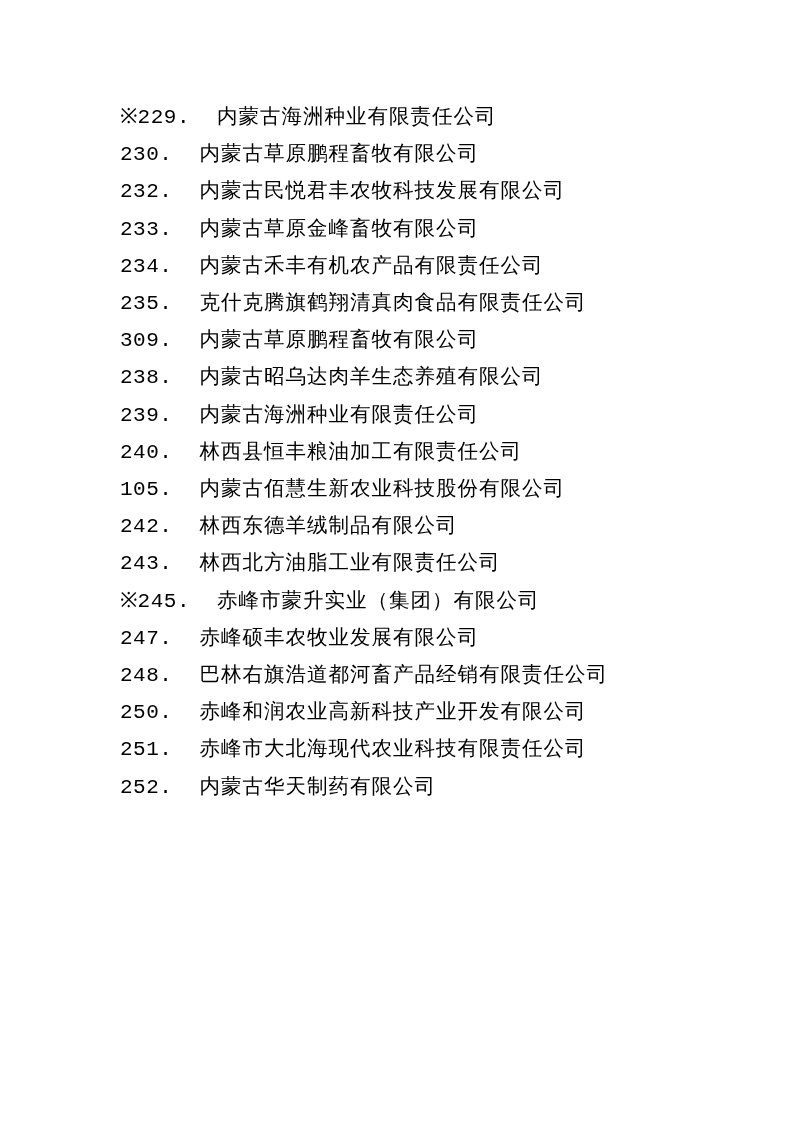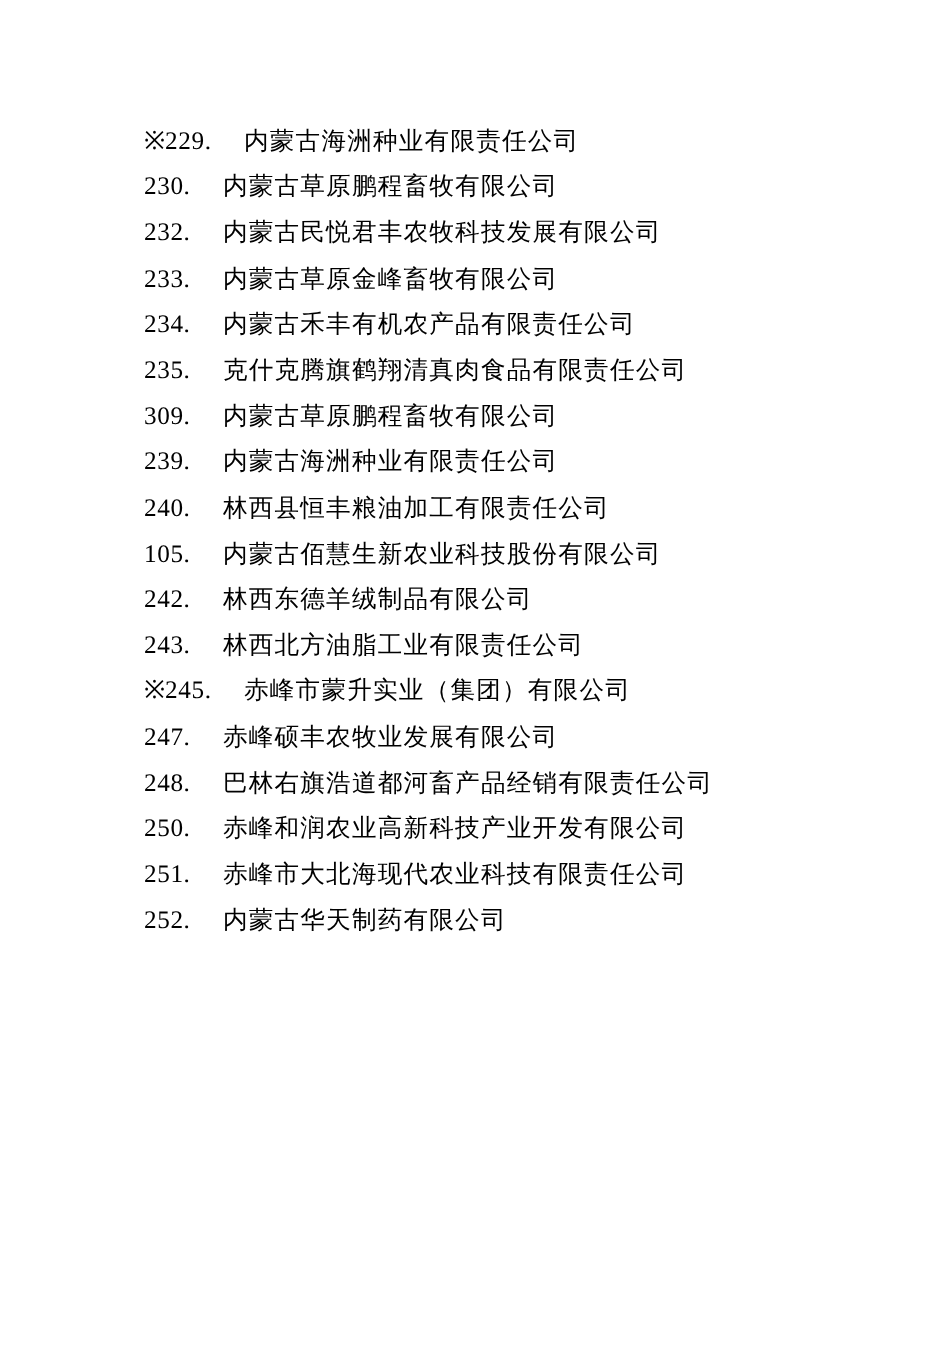--- a/index.html
+++ b/index.html
@@ -16,20 +16,21 @@
   }
   .page {
     box-sizing: border-box;
     width: 793px;
     height: 1122px;
     padding: 99px 70px 0 120px;
     background: #ffffff;
   }
   .company-list {
     display: block;
+    font-family: Liberation Mono, monospace;
   }
   .row {
     display: block;
     line-height: 37.2px;
     font-size: 21px;
     white-space: nowrap;
   }
   .row .marker {
     font-size: 21px;
     letter-spacing: 0;
@@ -72,20 +73,23 @@
 
   <div class="row">
     <span class="marker"></span><span class="num">235.</span><span class="name">克什克腾旗鹤翔清真肉食品有限责任公司</span>
   </div>
 
   <div class="row">
     <span class="marker"></span><span class="num">309.</span><span class="name">内蒙古草原鹏程畜牧有限公司</span>
   </div>
 
 
+  <div class="row">
+    <span class="marker"></span><span class="num">238.</span><span class="name">内蒙古昭乌达肉羊生态养殖有限公司</span>
+  </div>
 
   <div class="row">
     <span class="marker"></span><span class="num">239.</span><span class="name">内蒙古海洲种业有限责任公司</span>
   </div>
 
   <div class="row">
     <span class="marker"></span><span class="num">240.</span><span class="name">林西县恒丰粮油加工有限责任公司</span>
   </div>
 
   <div class="row">

